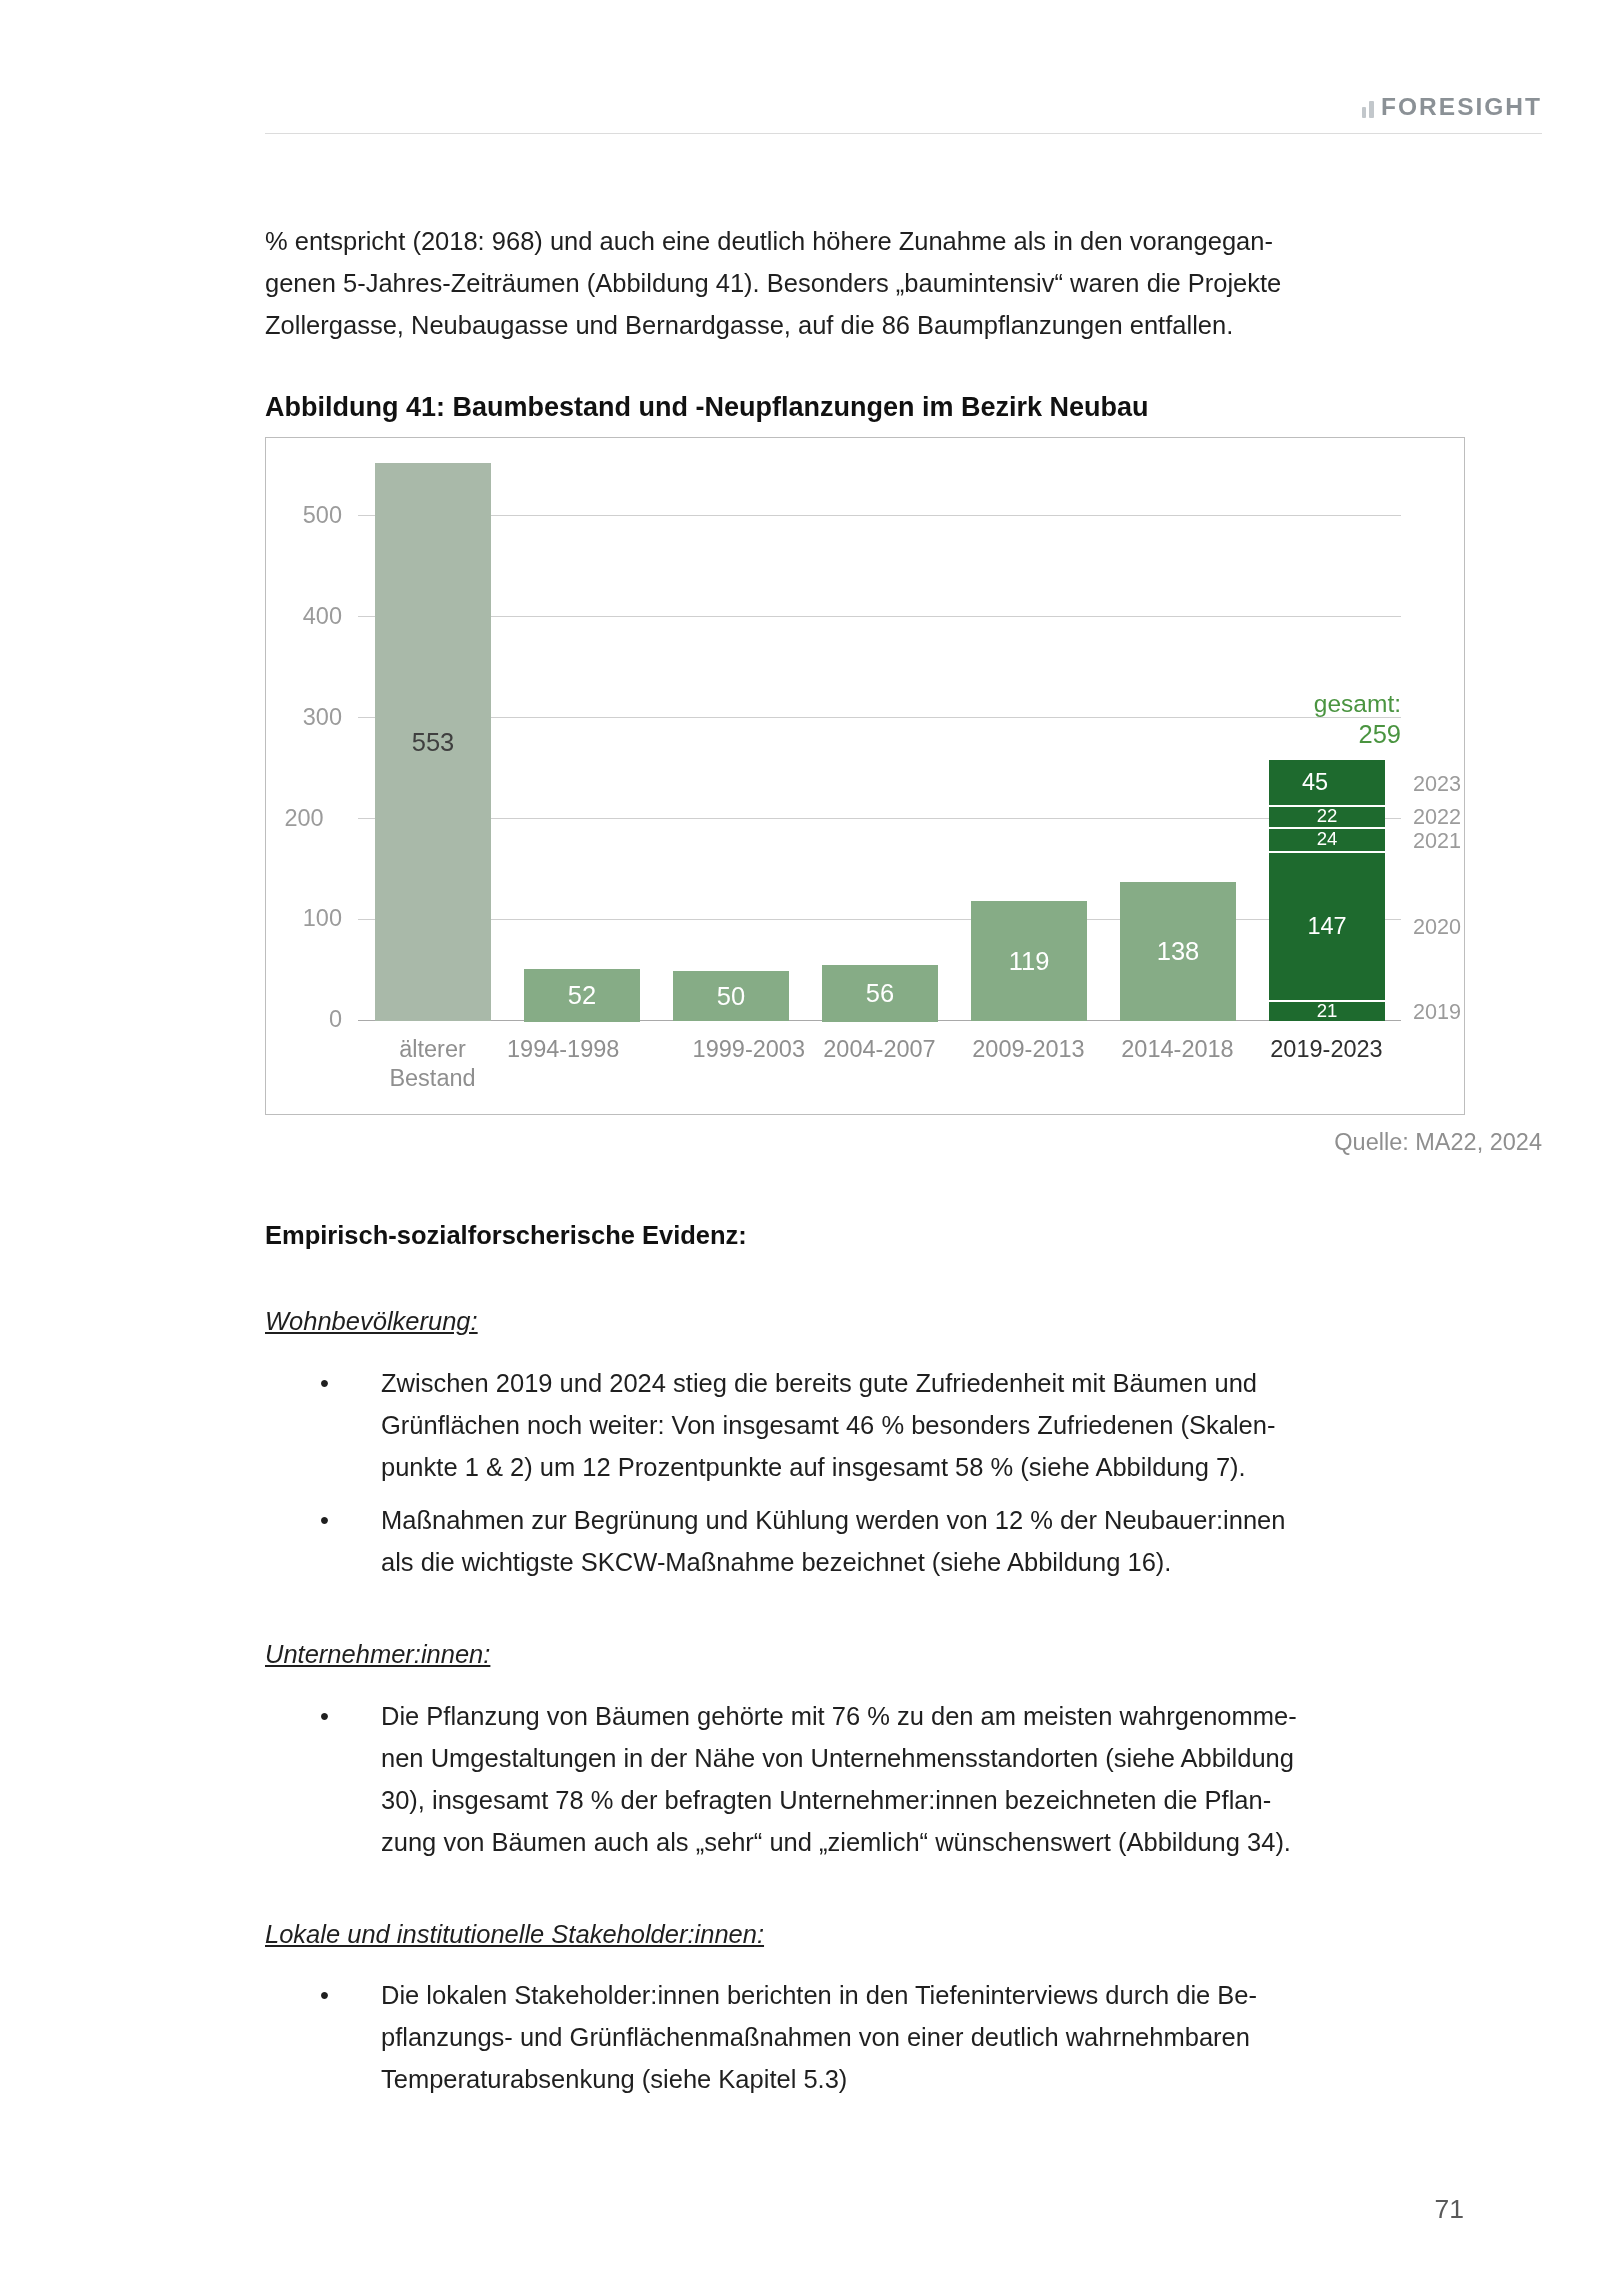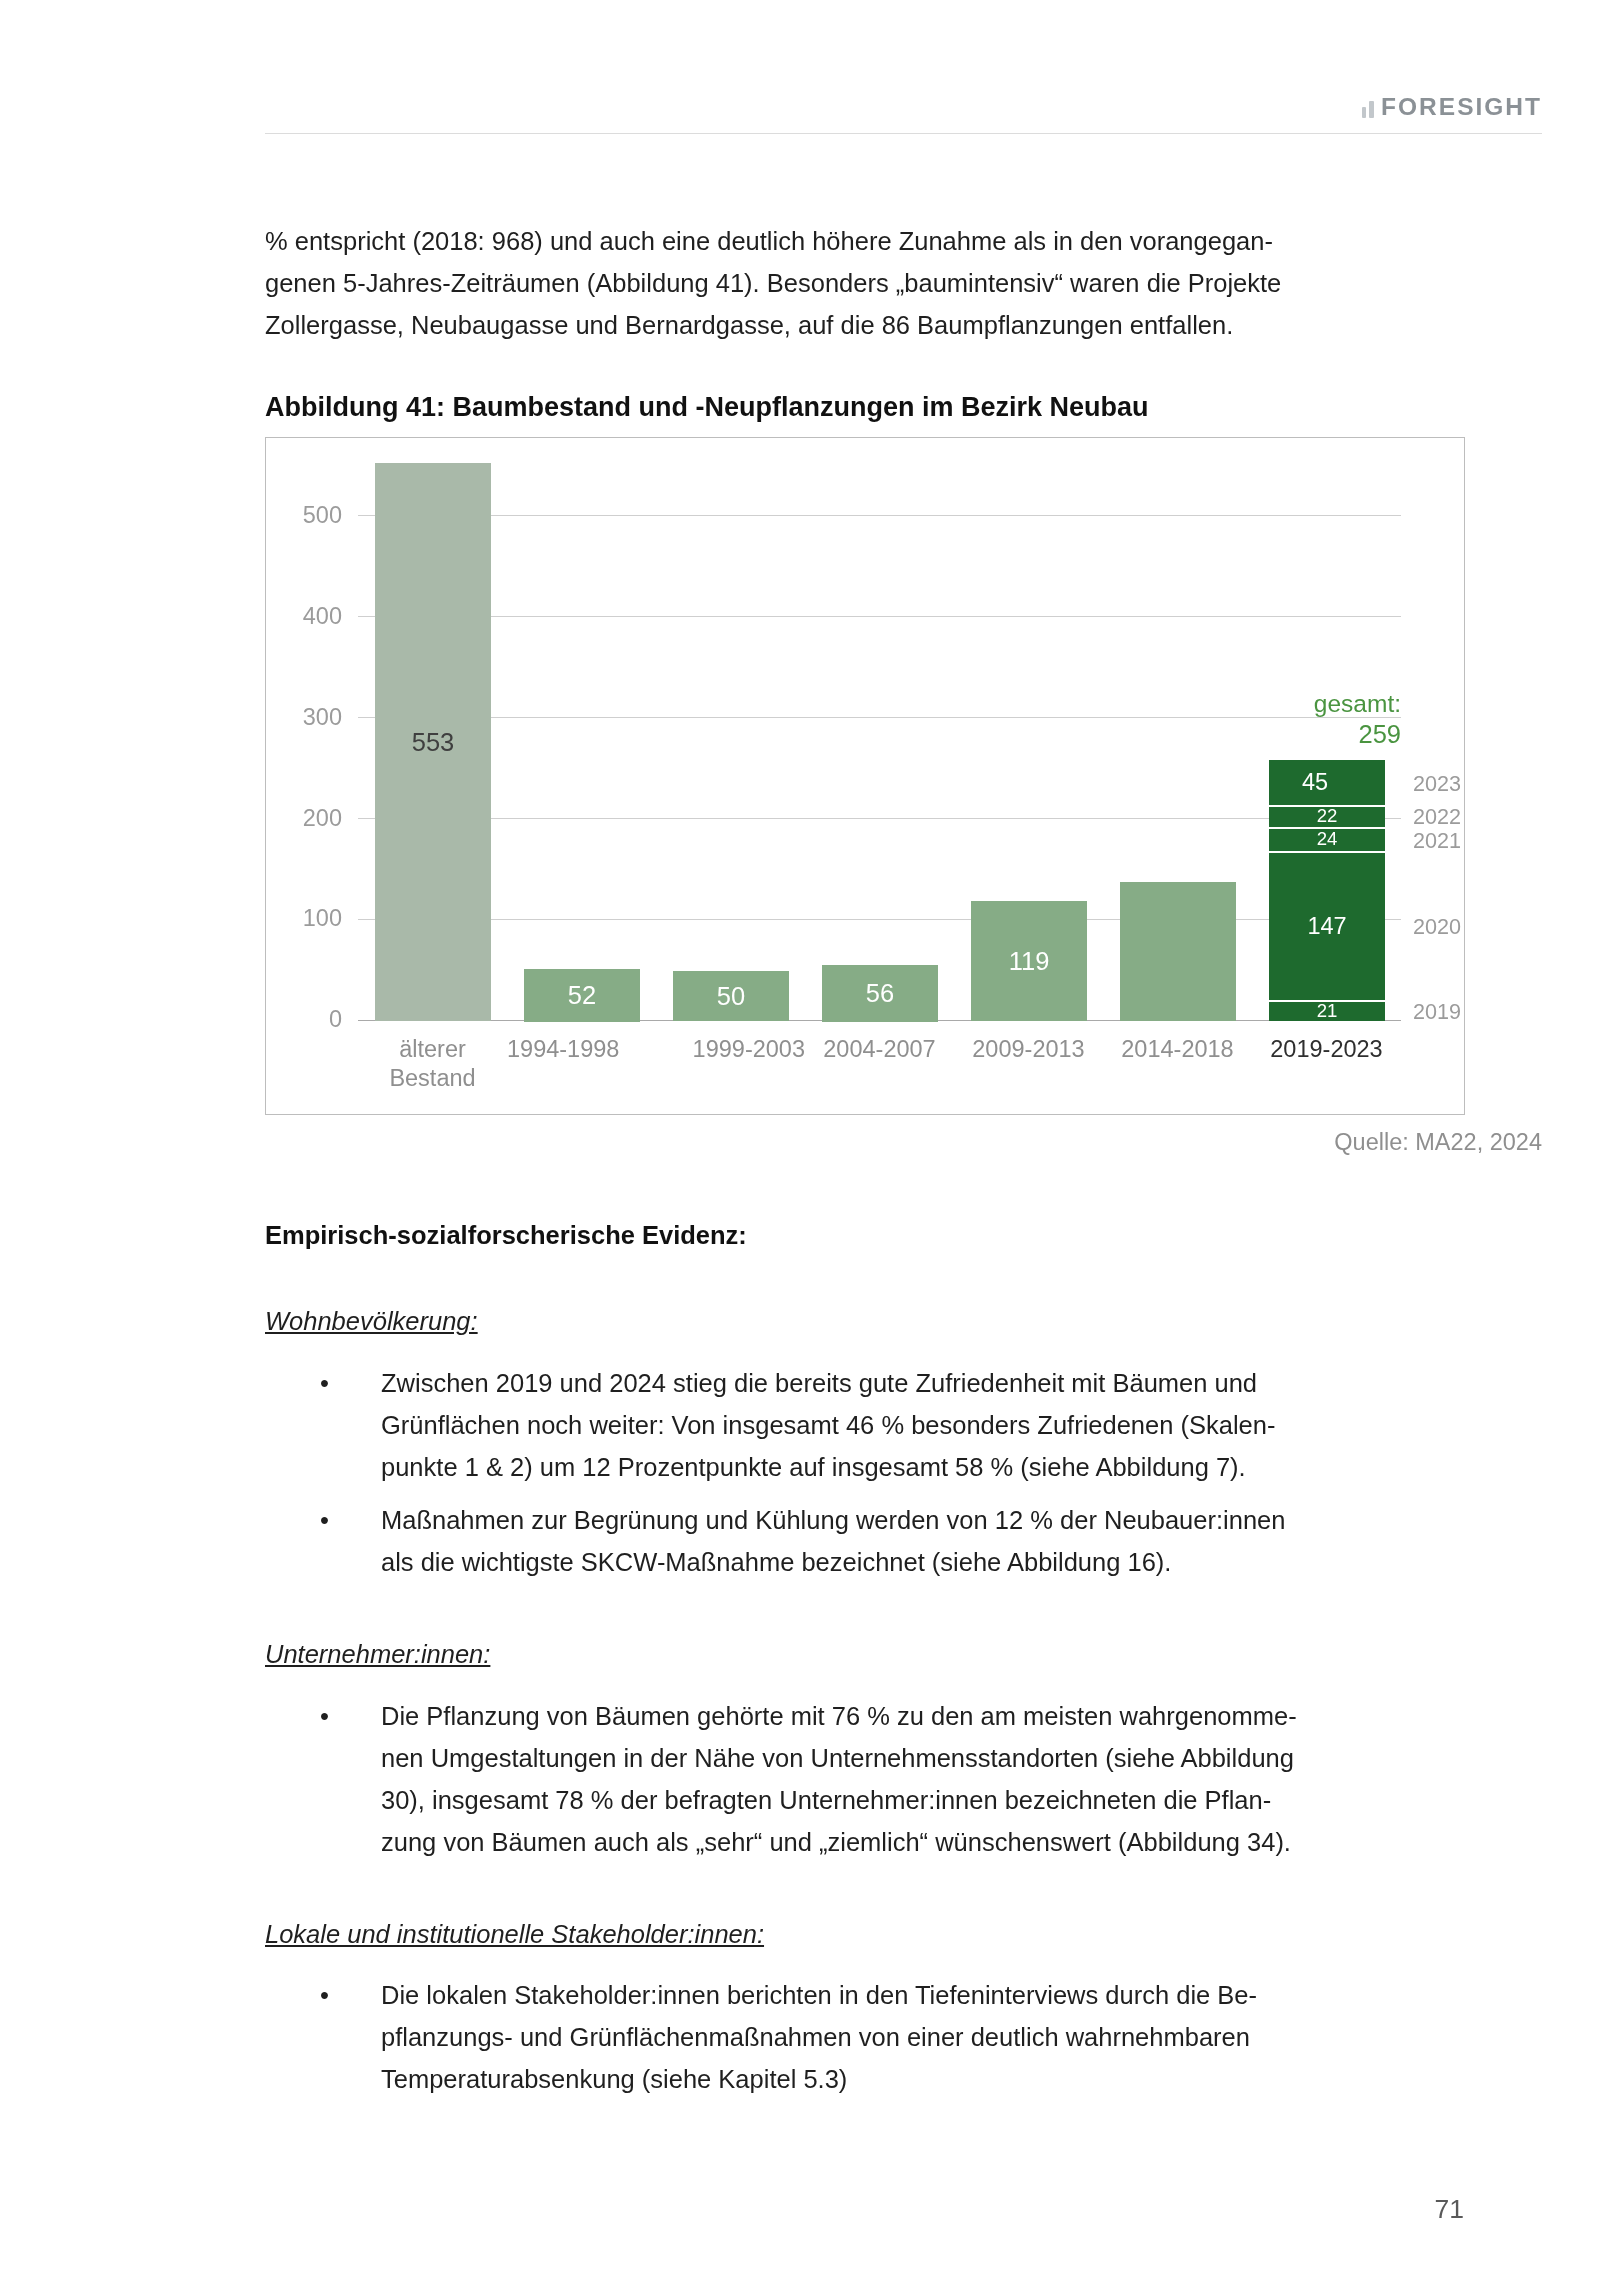--- a/index.html
+++ b/index.html
@@ -118,21 +118,21 @@
 Zollergasse, Neubaugasse und Bernardgasse, auf die 86 Baumpflanzungen entfallen.</p>
 
     <h2 class="figure-title">Abbildung 41: Baumbestand und -Neupflanzungen im Bezirk Neubau</h2>
 
     <div class="chart-box">
         <div style="position: absolute; left: 92px; width: 1043px; top: 582px; height: 1px; background: rgb(169, 169, 169);"></div>
         <div style="position: absolute; left: 0px; width: 76px; top: 568px; text-align: right; font-size: 23.5px; color: rgb(155, 155, 155);">0</div>
         <div style="position: absolute; left: 92px; width: 1043px; top: 481px; height: 1px; background: rgb(207, 207, 207);"></div>
         <div style="position: absolute; left: 0px; width: 76px; top: 467px; text-align: right; font-size: 23.5px; color: rgb(155, 155, 155);">100</div>
         <div style="position: absolute; left: 92px; width: 1043px; top: 380px; height: 1px; background: rgb(207, 207, 207);"></div>
-        <div style="position: absolute; left: 0px; width: 76px; top: 367px; text-align: right; font-size: 23.5px; color: rgb(155, 155, 155);">200</div>
+        <div style="position: absolute; left: 0px; width: 76px; top: 367px; text-align: center; font-size: 23.5px; color: rgb(155, 155, 155);">200</div>
         <div style="position: absolute; left: 92px; width: 1043px; top: 279px; height: 1px; background: rgb(207, 207, 207);"></div>
         <div style="position: absolute; left: 0px; width: 76px; top: 266px; text-align: right; font-size: 23.5px; color: rgb(155, 155, 155);">300</div>
         <div style="position: absolute; left: 92px; width: 1043px; top: 178px; height: 1px; background: rgb(207, 207, 207);"></div>
         <div style="position: absolute; left: 0px; width: 76px; top: 165px; text-align: right; font-size: 23.5px; color: rgb(155, 155, 155);">400</div>
         <div style="position: absolute; left: 92px; width: 1043px; top: 77px; height: 1px; background: rgb(207, 207, 207);"></div>
         <div style="position: absolute; left: 0px; width: 76px; top: 64px; text-align: right; font-size: 23.5px; color: rgb(155, 155, 155);">500</div>
         <div style="position: absolute; left: 109px; width: 116px; top: 25px; height: 558px; background: rgb(169, 185, 169);"></div>
         <div style="position: absolute; left: 109px; width: 116px; top: 25px; height: 558px; line-height: 558px; text-align: center; color: rgb(63, 63, 63); font-size: 25.5px;">553</div>
         <div style="position: absolute; left: 92px; width: 149px; top: 597px; text-align: center; white-space: pre-line; line-height: 29px; font-size: 23.5px; color: rgb(143, 143, 143);">älterer
 Bestand</div>
@@ -142,20 +142,21 @@
         <div style="position: absolute; left: 407px; width: 116px; top: 533px; height: 50px; background: rgb(134, 172, 134);"></div>
         <div style="position: absolute; left: 407px; width: 116px; top: 533px; height: 50px; line-height: 50px; text-align: center; color: rgb(255, 255, 255); font-size: 25.5px;">50</div>
         <div style="position: absolute; left: 390px; width: 149px; top: 597px; text-align: right; white-space: pre-line; line-height: 29px; font-size: 23.5px; color: rgb(143, 143, 143);">1999-2003</div>
         <div style="position: absolute; left: 556px; width: 116px; top: 527px; height: 57px; background: rgb(134, 172, 134);"></div>
         <div style="position: absolute; left: 556px; width: 116px; top: 527px; height: 57px; line-height: 57px; text-align: center; color: rgb(255, 255, 255); font-size: 25.5px;">56</div>
         <div style="position: absolute; left: 539px; width: 149px; top: 597px; text-align: center; white-space: pre-line; line-height: 29px; font-size: 23.5px; color: rgb(143, 143, 143);">2004-2007</div>
         <div style="position: absolute; left: 705px; width: 116px; top: 463px; height: 120px; background: rgb(134, 172, 134);"></div>
         <div style="position: absolute; left: 705px; width: 116px; top: 463px; height: 120px; line-height: 120px; text-align: center; color: rgb(255, 255, 255); font-size: 25.5px;">119</div>
         <div style="position: absolute; left: 688px; width: 149px; top: 597px; text-align: center; white-space: pre-line; line-height: 29px; font-size: 23.5px; color: rgb(143, 143, 143);">2009-2013</div>
         <div style="position: absolute; left: 854px; width: 116px; top: 444px; height: 139px; background: rgb(134, 172, 134);"></div>
+        <div style="position: absolute; left: 854px; width: 116px; top: 444px; height: 139px; line-height: 139px; text-align: center; color: rgb(255, 255, 255); font-size: 25.5px;">138</div>
         <div style="position: absolute; left: 837px; width: 149px; top: 597px; text-align: center; white-space: pre-line; line-height: 29px; font-size: 23.5px; color: rgb(143, 143, 143);">2014-2018</div>
         <div style="position: absolute; left: 1003px; width: 116px; top: 562px; height: 21px; background: rgb(30, 106, 46);"></div>
         <div style="position: absolute; left: 1003px; width: 116px; top: 562px; height: 21px; line-height: 21px; text-align: center; color: rgb(255, 255, 255); font-size: 18.6px;">21</div>
         <div style="position: absolute; left: 1147px; width: 69px; top: 561px; font-size: 21.6px; color: rgb(155, 155, 155);">2019</div>
         <div style="position: absolute; left: 985px; width: 151px; top: 561px; height: 2.9px; background: rgb(255, 255, 255);"></div>
         <div style="position: absolute; left: 1003px; width: 116px; top: 414px; height: 148px; background: rgb(30, 106, 46);"></div>
         <div style="position: absolute; left: 1003px; width: 116px; top: 414px; height: 148px; line-height: 148px; text-align: center; color: rgb(255, 255, 255); font-size: 23.5px;">147</div>
         <div style="position: absolute; left: 1147px; width: 69px; top: 476px; font-size: 21.6px; color: rgb(155, 155, 155);">2020</div>
         <div style="position: absolute; left: 985px; width: 151px; top: 412px; height: 2.9px; background: rgb(255, 255, 255);"></div>
         <div style="position: absolute; left: 1003px; width: 116px; top: 389px; height: 24px; background: rgb(30, 106, 46);"></div>

